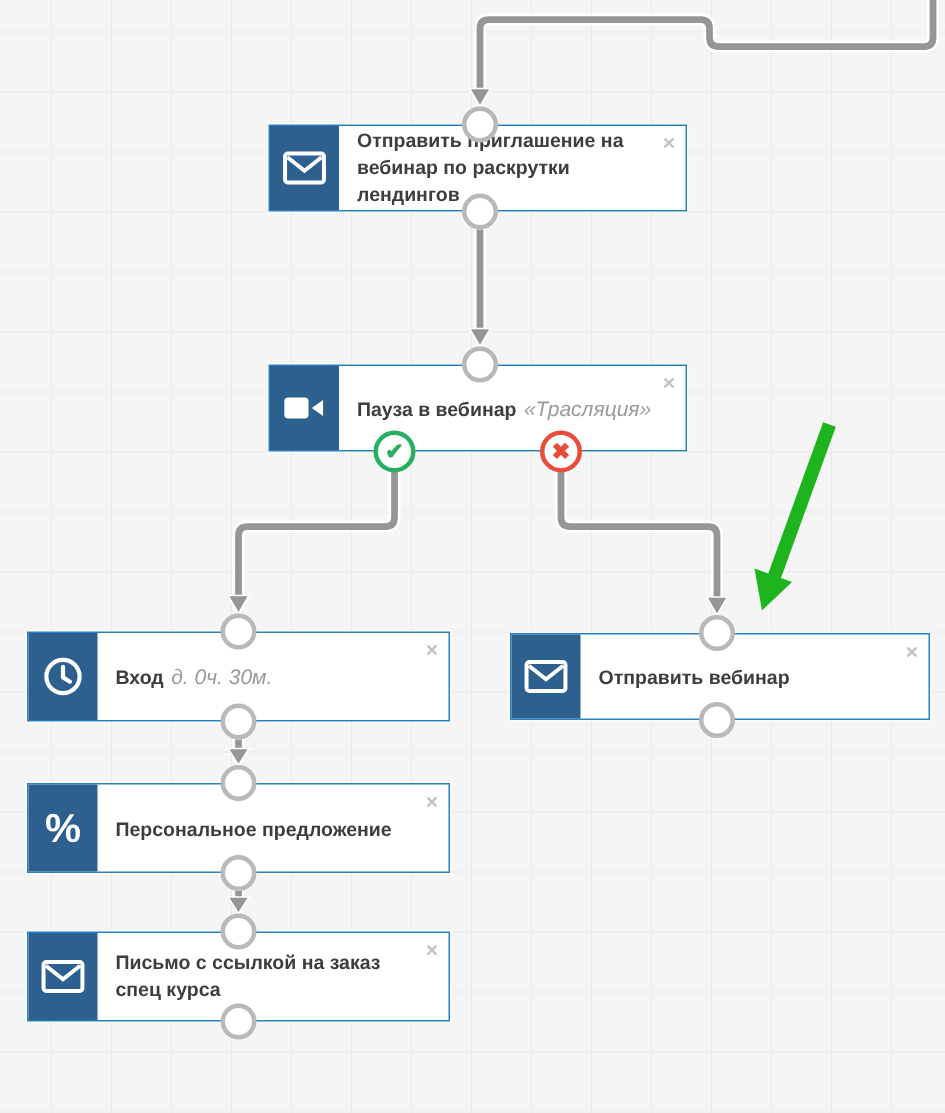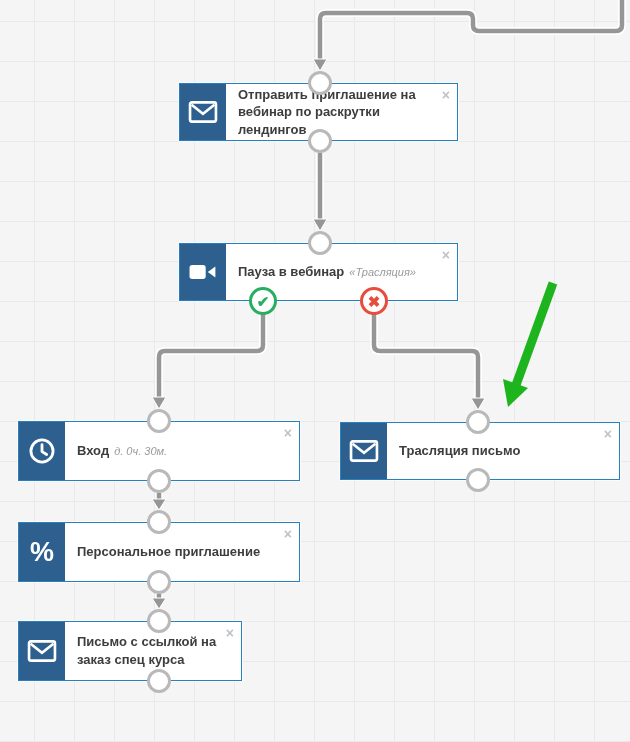--- a/index.html
+++ b/index.html
@@ -30,21 +30,21 @@
     width:46px;flex:none;
     background:#2d608f;
     display:flex;align-items:center;justify-content:center;
     color:#fff;
   }
   .node-body{
     flex:1;display:flex;align-items:center;
     padding:4px 22px 4px 12px;
     font-size:13px;font-weight:bold;color:#3d3d3d;line-height:1.35;
   }
-  .subtitle{font-weight:normal;font-style:italic;color:#9a9a9a;margin-left:5px;font-size:11px;}
+  .subtitle{font-weight:normal;font-style:italic;color:#9a9a9a;margin-left:5px;font-size:14px;}
   .close-btn{
     position:absolute;top:4px;right:7px;
     font-size:14px;font-weight:bold;color:#bcc3c9;
     cursor:pointer;line-height:1;
   }
   .port{
     position:absolute;z-index:3;
     width:24px;height:24px;border-radius:50%;
     background:#fff;border:3px solid #b9b9b9;
     box-sizing:border-box;
@@ -129,47 +129,47 @@
         <div><span>Вход</span><span class="subtitle">д. 0ч. 30м.</span></div>
       </div>
     <span class="close-btn">×</span>
   </div>
 
   <div class="node" style="left:18px;top:522px;width:282px;height:60px;">
     <div class="icon-block">
       <span class="pct">%</span>
     </div>
     <div class="node-body">
-        <div><span>Персональное приглашение</span><span class="subtitle"></span></div>
+        <div><span>Персональное предложение</span><span class="subtitle"></span></div>
       </div>
     <span class="close-btn">×</span>
   </div>
 
-  <div class="node" style="left:18px;top:621px;width:224px;height:60px;">
+  <div class="node" style="left:18px;top:621px;width:282px;height:60px;">
     <div class="icon-block">
       <svg width="30" height="24" viewBox="0 0 24 20">
           <rect x="1.2" y="2" width="21.6" height="16" rx="1.5" fill="none" stroke="#fff" stroke-width="2.2"></rect>
           <polyline points="2.5,4 12,11.5 21.5,4" fill="none" stroke="#fff" stroke-width="2.2"></polyline>
         </svg>
     </div>
     <div class="node-body">
         <div><span>Письмо с ссылкой на заказ спец курса</span><span class="subtitle"></span></div>
       </div>
     <span class="close-btn">×</span>
   </div>
 
   <div class="node" style="left:340px;top:422px;width:280px;height:58px;">
     <div class="icon-block">
       <svg width="30" height="24" viewBox="0 0 24 20">
           <rect x="1.2" y="2" width="21.6" height="16" rx="1.5" fill="none" stroke="#fff" stroke-width="2.2"></rect>
           <polyline points="2.5,4 12,11.5 21.5,4" fill="none" stroke="#fff" stroke-width="2.2"></polyline>
         </svg>
     </div>
     <div class="node-body">
-        <div><span>Трасляция письмо</span><span class="subtitle"></span></div>
+        <div><span>Отправить вебинар</span><span class="subtitle"></span></div>
       </div>
     <span class="close-btn">×</span>
   </div>
 
   <div class="port" style="left:308px;top:71px;"></div>
   <div class="port" style="left:308px;top:129px;"></div>
   <div class="port" style="left:308px;top:231px;"></div>
   <div class="port" style="left:147px;top:409px;"></div>
   <div class="port" style="left:147px;top:469px;"></div>
   <div class="port" style="left:147px;top:510px;"></div>

